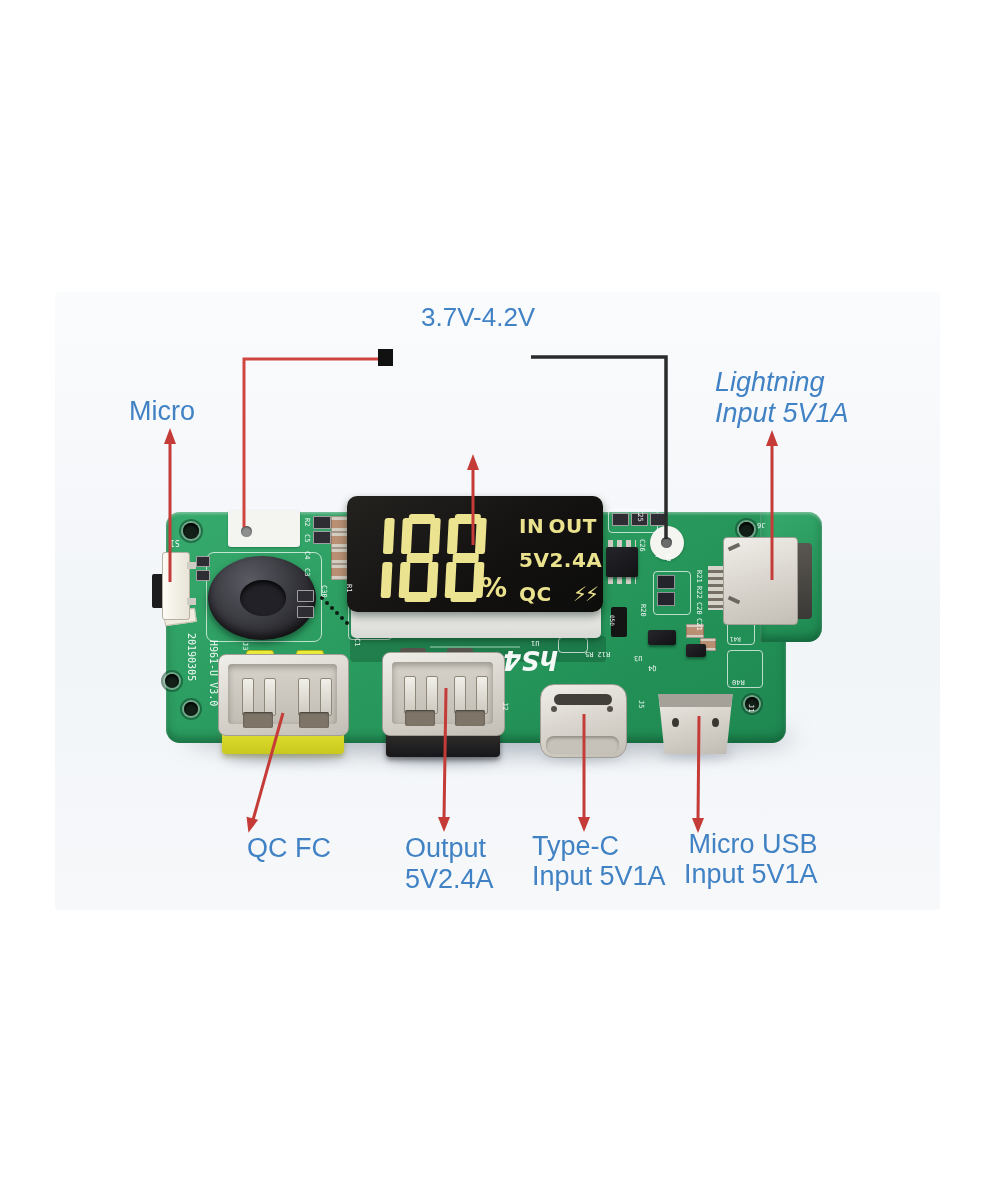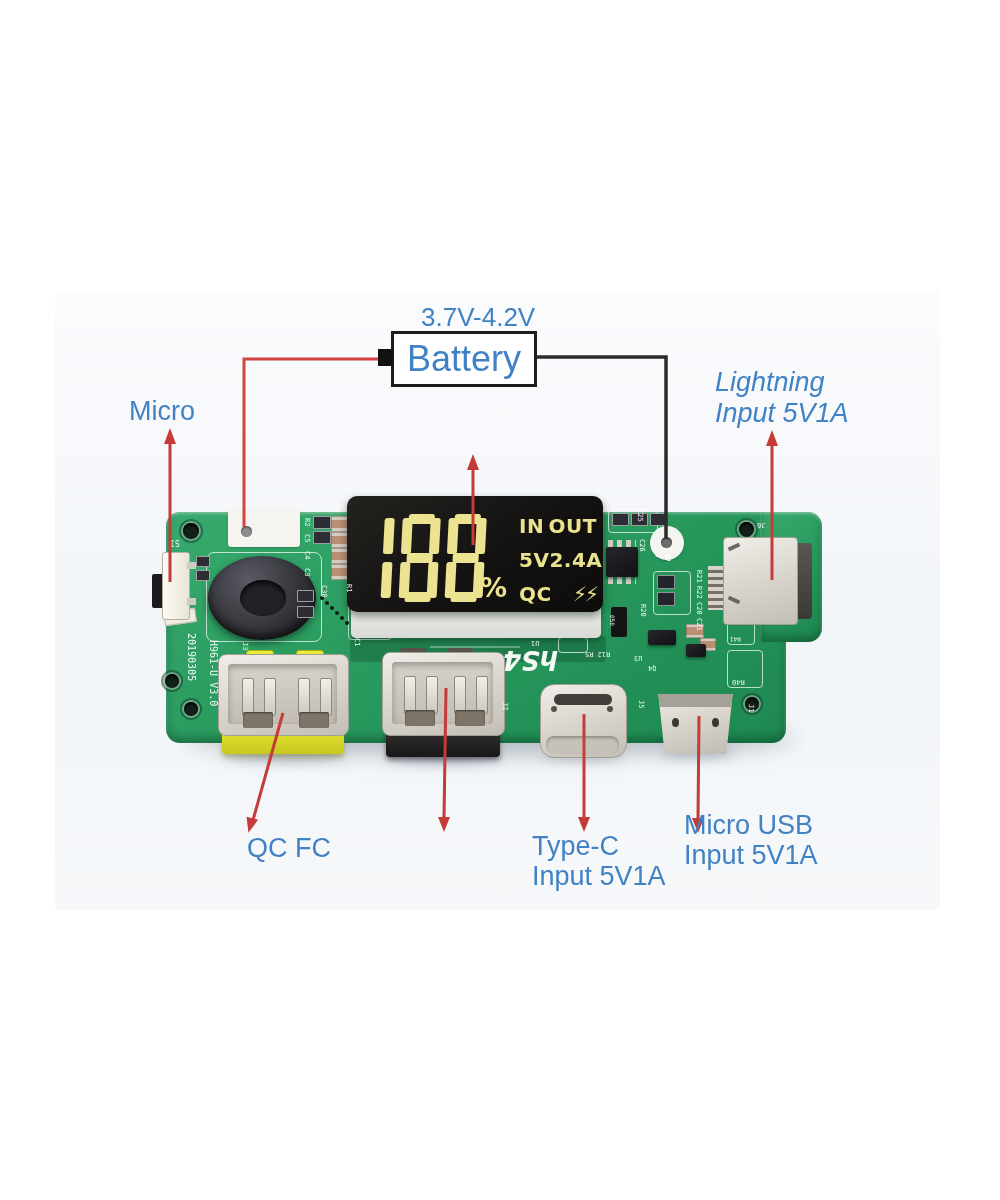--- a/index.html
+++ b/index.html
@@ -295,32 +295,33 @@
       <line x1="446" y1="688" x2="444" y2="819"></line>
       <polygon points="444,832 438,817 450,817" stroke="none"></polygon>
       <line x1="584" y1="714" x2="584" y2="819"></line>
       <polygon points="584,832 578,817 590,817" stroke="none"></polygon>
       <line x1="699" y1="716" x2="698" y2="820"></line>
       <polygon points="698,833 692,818 704,818" stroke="none"></polygon>
     </g>
   </svg>
 
   <div class="lbl range-lbl z50">3.7V-4.2V</div>
-  <div class="abs battery-box z50">
-    <span>Battery</span>
-  </div>
   <div class="abs connector z50"></div>
   <div class="lbl z50" style="left:129px;top:396px;">Micro</div>
   <div class="lbl z50" style="left:715px;top:367px;line-height:31px;font-style:italic;">
     <div>Lightning</div>
     <div>Input 5V1A</div>
   </div>
   <div class="lbl z50" style="left:247px;top:833px;">QC FC</div>
+  <div class="lbl z50" style="left:405px;top:833px;line-height:31px;">
+    <div>Output</div>
+    <div>5V2.4A</div>
+  </div>
   <div class="lbl z50" style="left:532px;top:831px;">
     <div>Type-C</div>
     <div>Input 5V1A</div>
   </div>
-  <div class="lbl z50" style="left:684px;top:810px;">
+  <div class="lbl z50" style="left:684px;top:829px;text-align:right;">
     <div>Micro USB</div>
     <div>Input 5V1A</div>
   </div>
 
 </div>
 
 </body></html>

